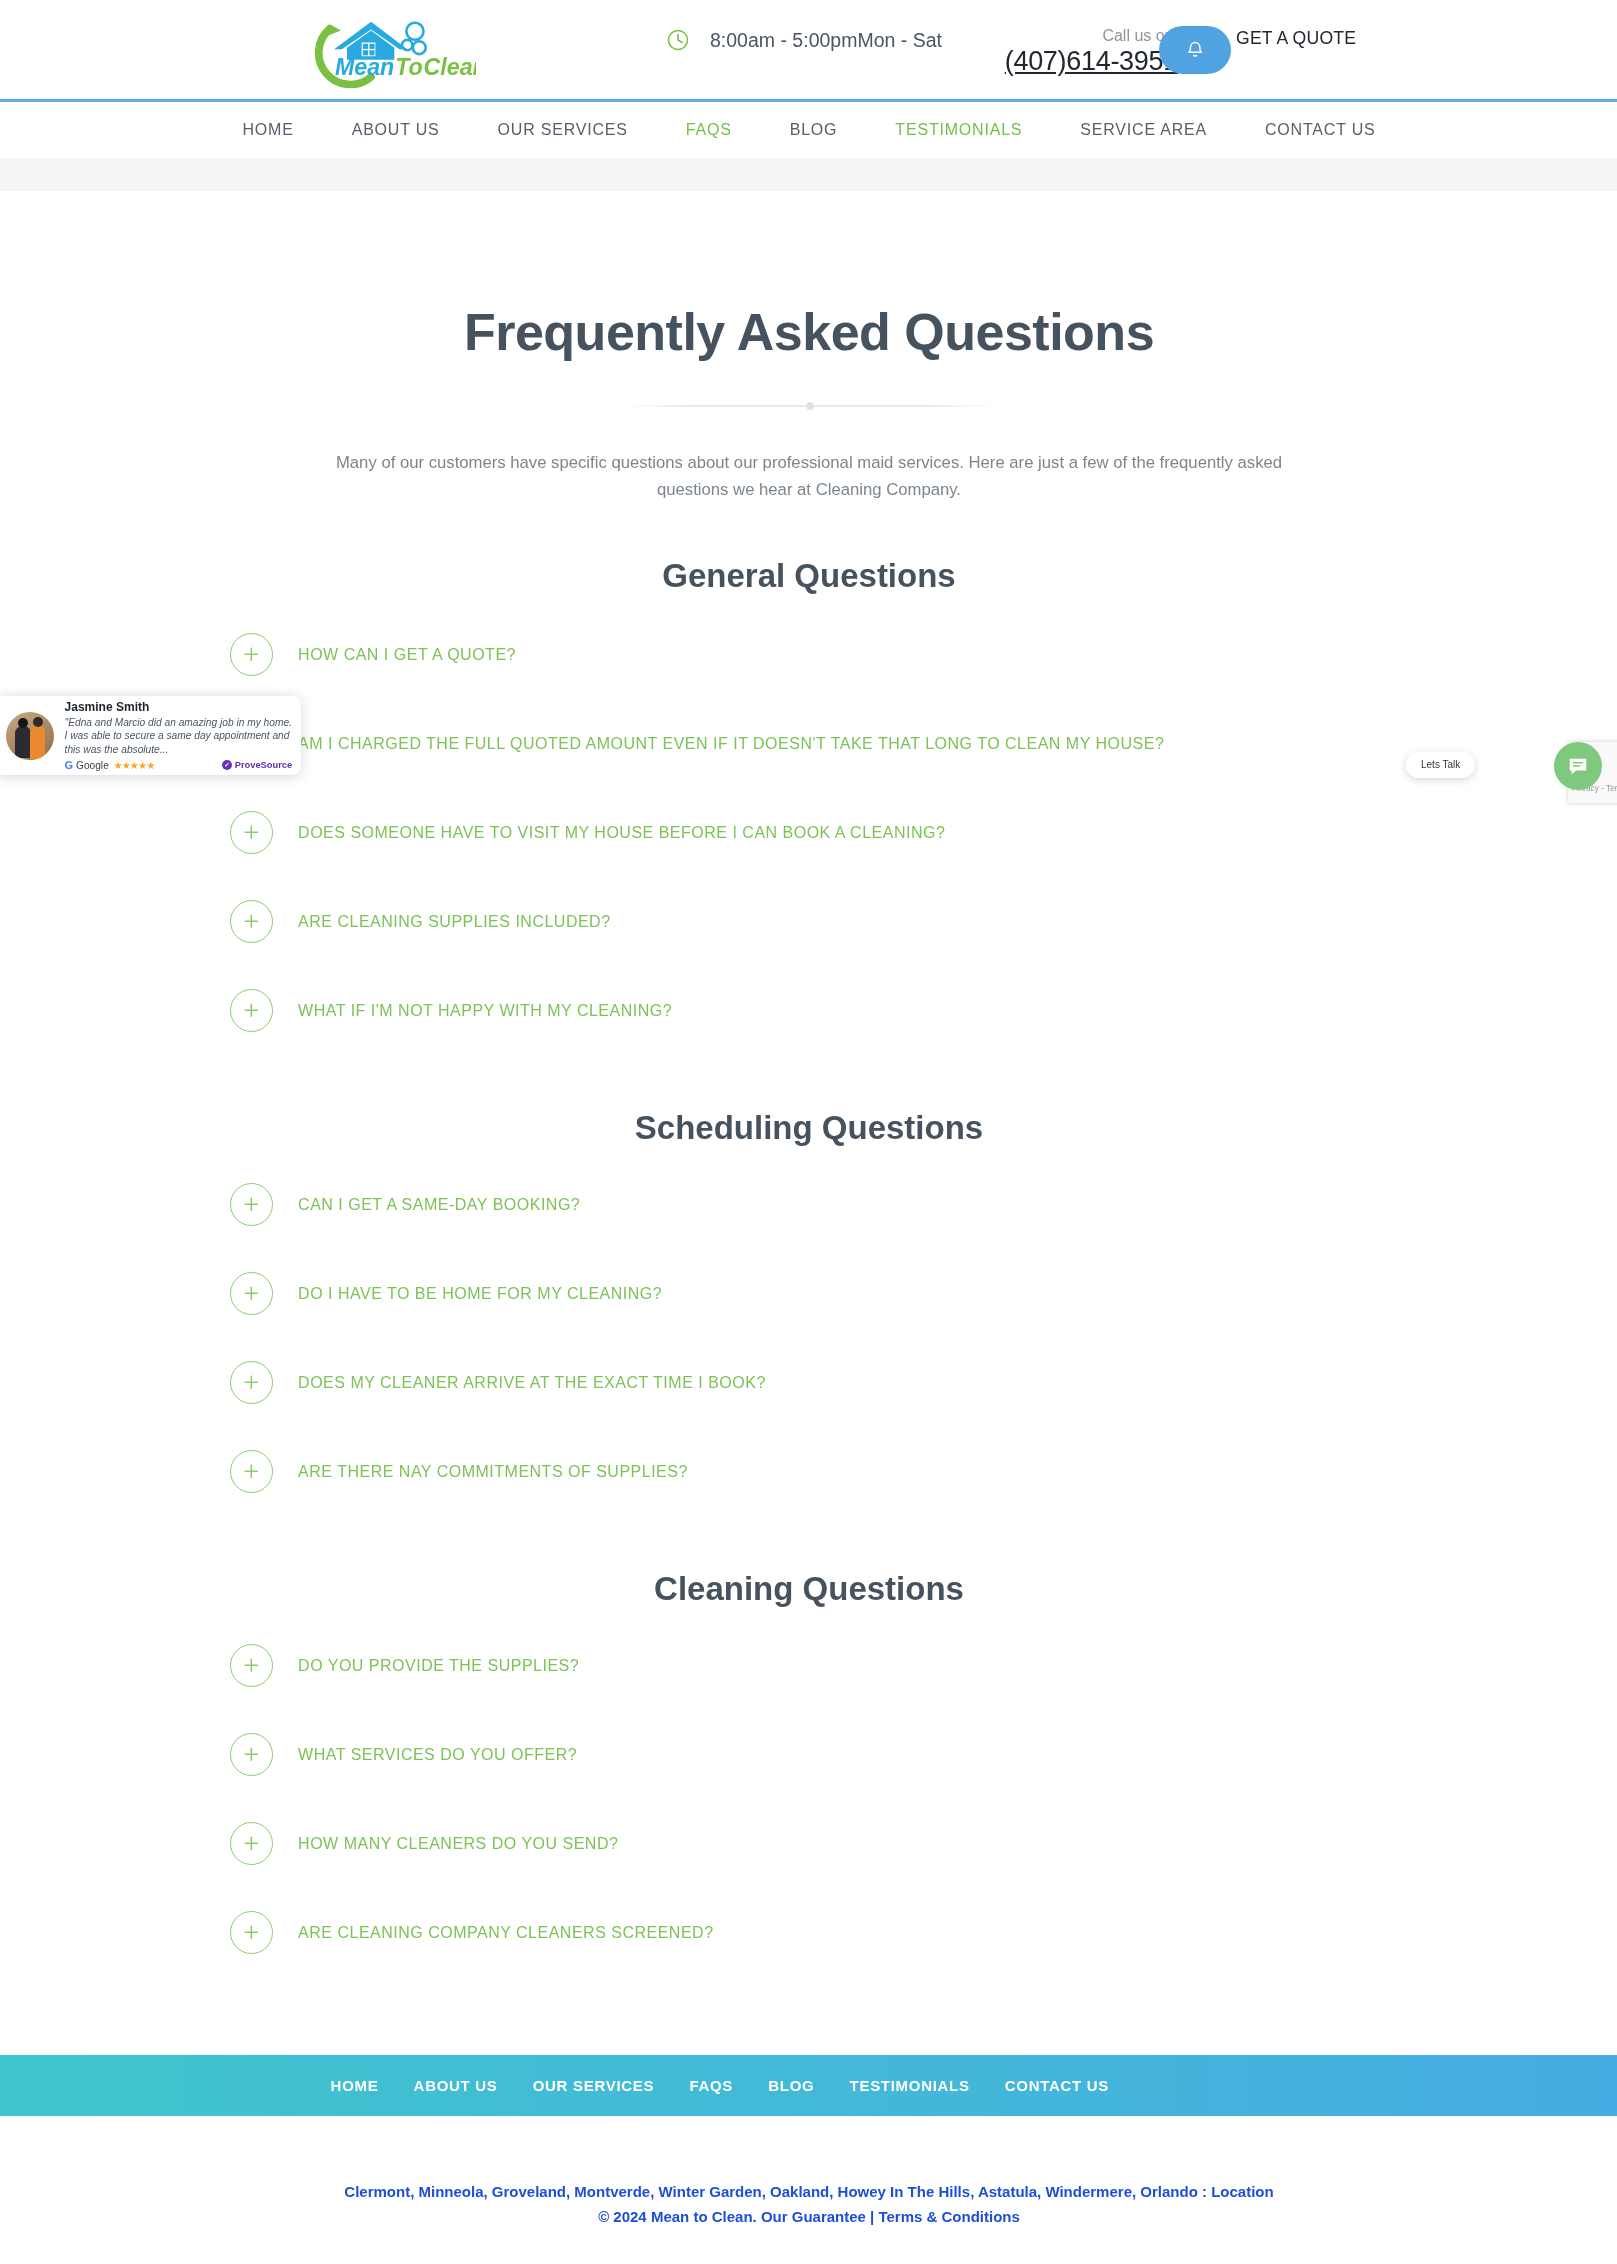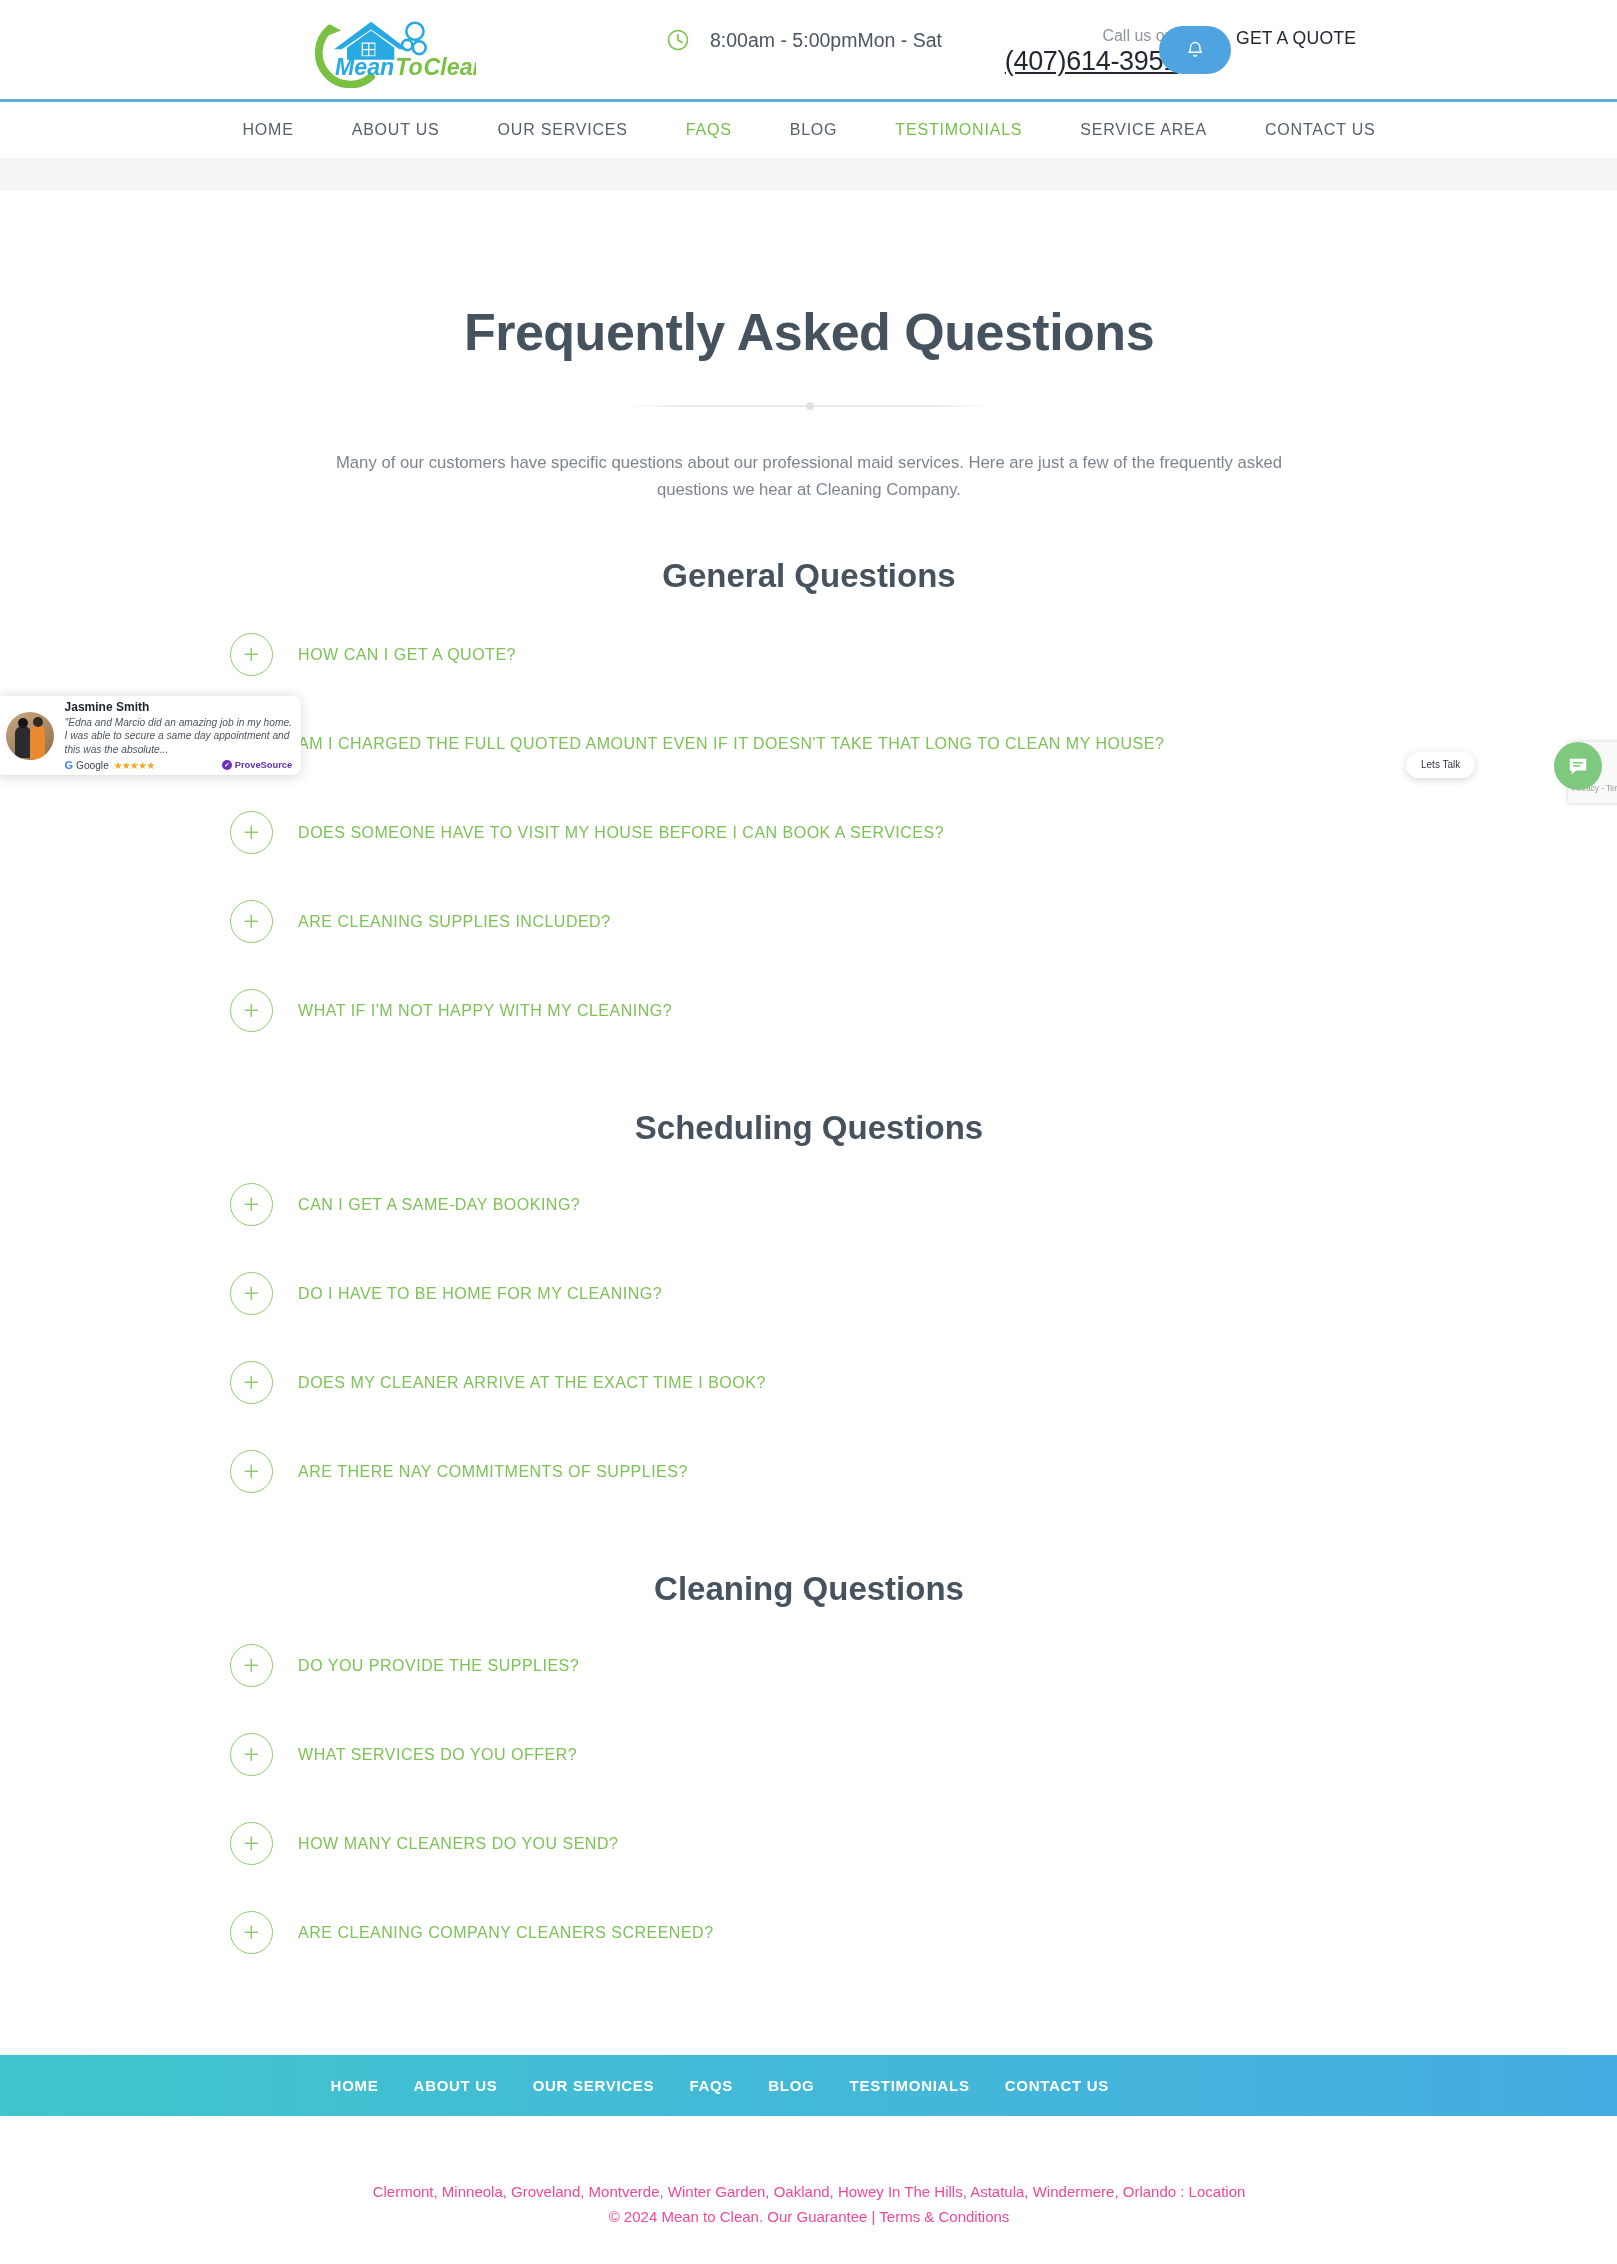--- a/index.html
+++ b/index.html
@@ -109,21 +109,21 @@
     position: absolute; left:0; top: 2055px; width: 1618px; height: 61px;
     background: linear-gradient(to right, #3ec6cc 0%, #42bcd5 35%, #45ade1 100%);
     display: flex; align-items: center; padding-left: 313px; gap: 0;
   }
   .footer-nav a {
     color: #ffffff; font-size: 15px; letter-spacing: 0.7px; font-weight: bold;
     text-decoration: none; padding: 0 17.6px; white-space: nowrap;
   }
   .footer-bottom {
     position: absolute; left:0; top: 2180px; width: 1618px; text-align:center;
-    font-size: 15px; line-height: 1.65; color: #ec4899;
+    font-size: 15px; line-height: 1.65; color: #1d4ed8; font-weight: bold;
   }
 
   
   .provesource {
     position: absolute; left: -4.6px; top: 696px;
     width: 306px; height: 79px; background:#fff;
     border-radius: 8.3px; box-shadow: 0 1.9px 13px rgba(0,0,0,.16);
     display:flex; align-items:center; padding: 8.3px 9.3px 8.3px 11px; gap: 10.2px;
     overflow: hidden;
   }
@@ -256,21 +256,21 @@
         </span>
         <span class="faq-q">AM I CHARGED THE FULL QUOTED AMOUNT EVEN IF IT DOESN'T TAKE THAT LONG TO CLEAN MY HOUSE?</span>
       </div>
 
       <div class="faq-item">
         <span class="plus-circle">
           <svg viewBox="0 0 20 20">
               <path d="M10 3.5 V16.5 M3.5 10 H16.5" stroke="#8ccc6e" stroke-width="1.7" stroke-linecap="round" fill="none"></path>
             </svg>
         </span>
-        <span class="faq-q">DOES SOMEONE HAVE TO VISIT MY HOUSE BEFORE I CAN BOOK A SERVICES?</span>
+        <span class="faq-q">DOES SOMEONE HAVE TO VISIT MY HOUSE BEFORE I CAN BOOK A CLEANING?</span>
       </div>
 
       <div class="faq-item">
         <span class="plus-circle">
           <svg viewBox="0 0 20 20">
               <path d="M10 3.5 V16.5 M3.5 10 H16.5" stroke="#8ccc6e" stroke-width="1.7" stroke-linecap="round" fill="none"></path>
             </svg>
         </span>
         <span class="faq-q">ARE CLEANING SUPPLIES INCLUDED?</span>
       </div>

